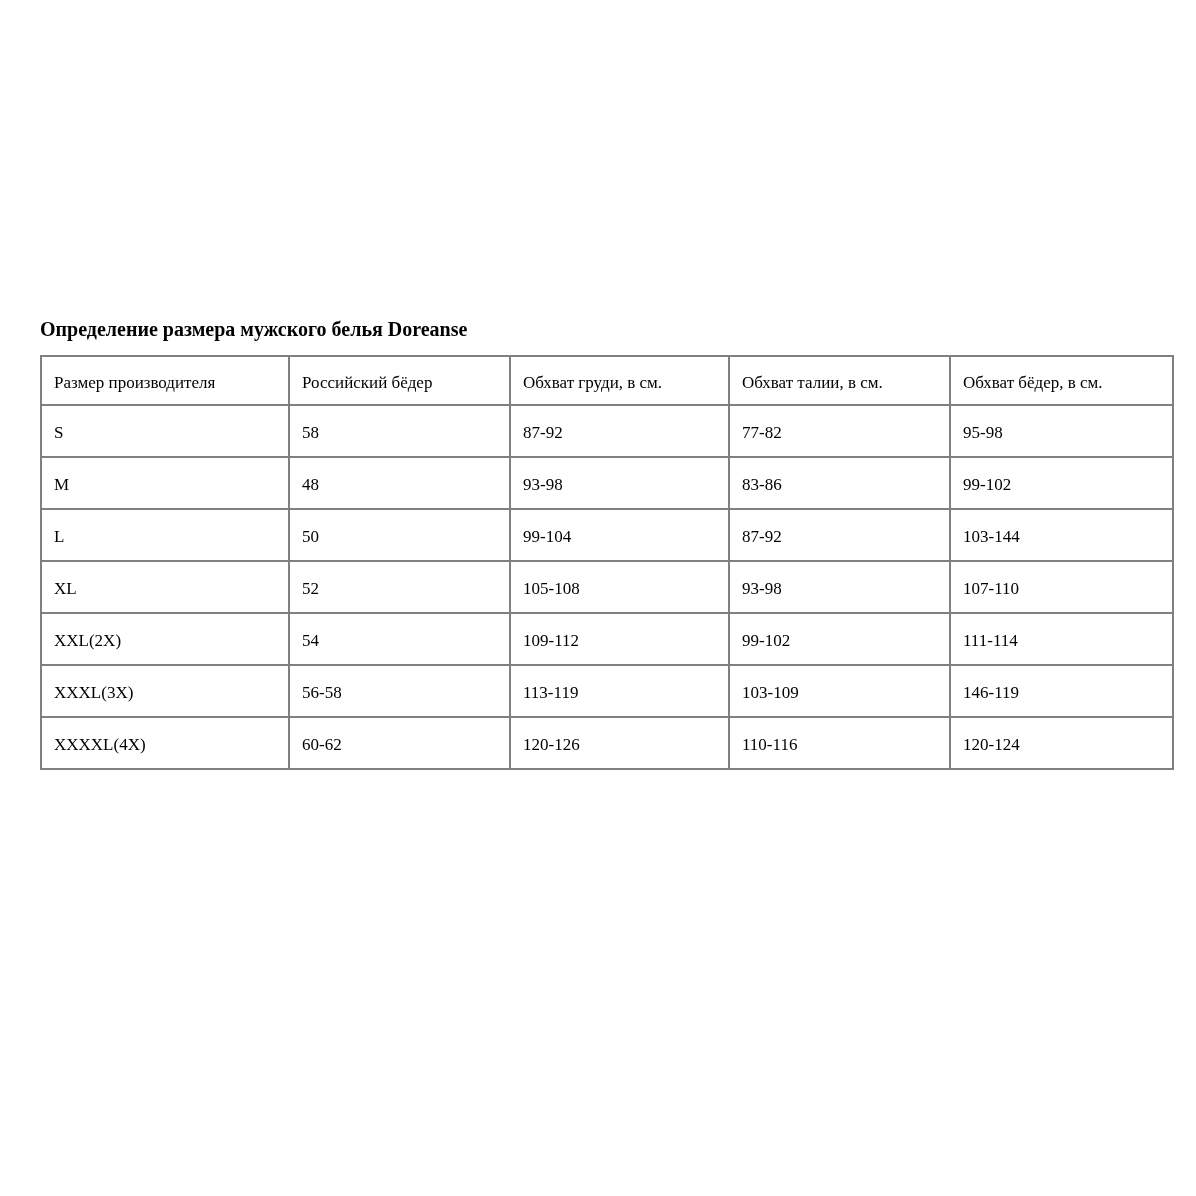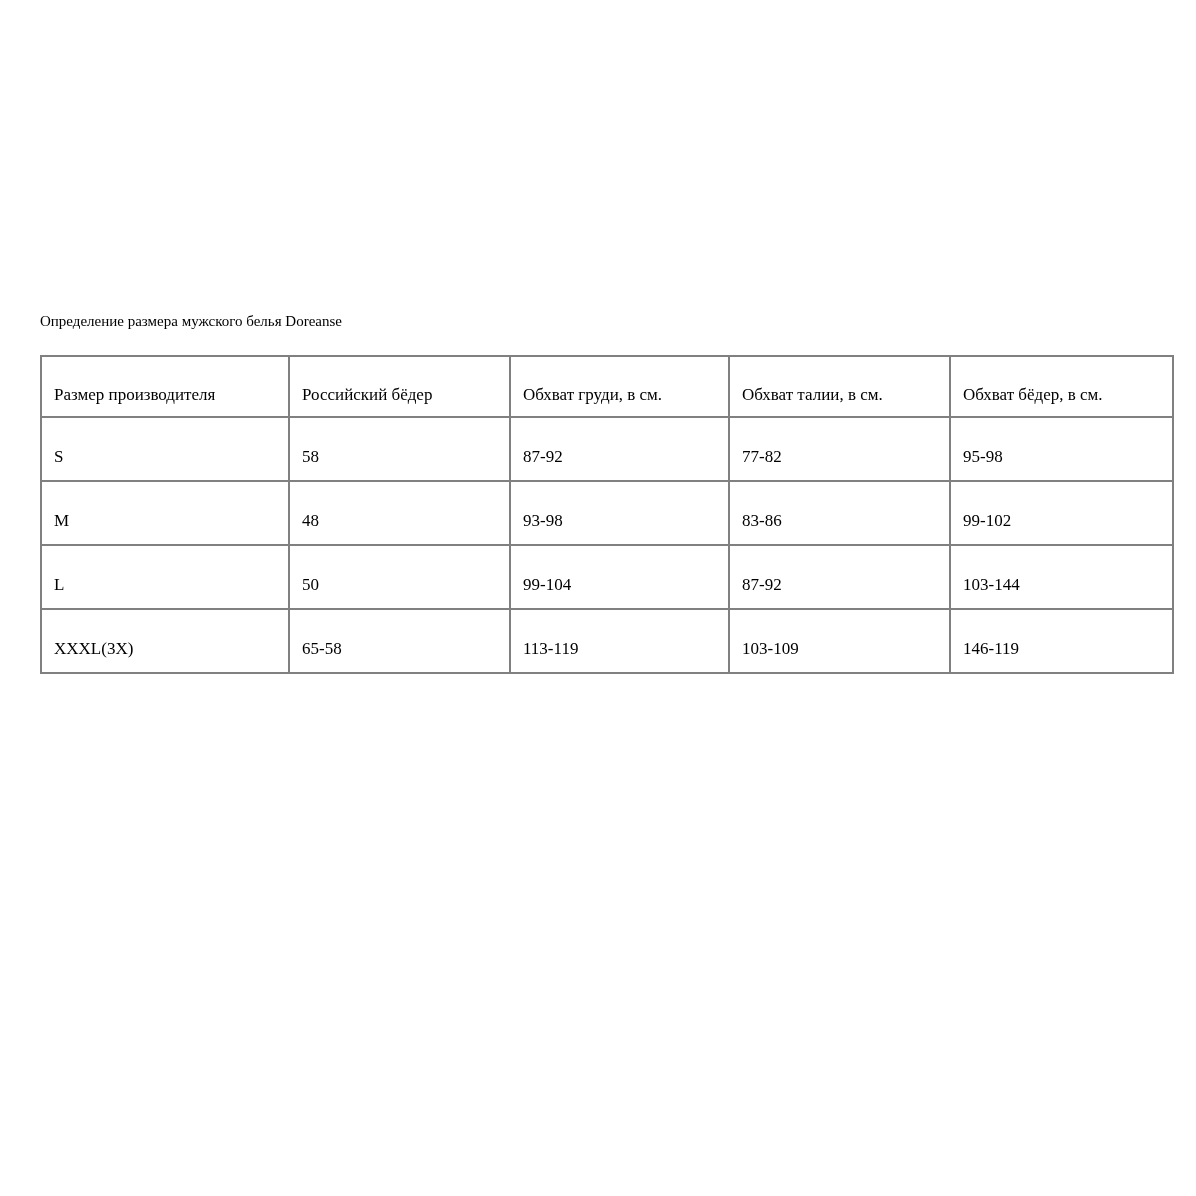--- a/index.html
+++ b/index.html
@@ -11,43 +11,43 @@
     width: 1196px;
     height: 1196px;
     position: relative;
     font-family: "Liberation Serif", serif;
     color: #000000;
   }
   .page-title {
     position: absolute;
     left: 40px;
     top: 301px;
-    font-size: 15px;
-    font-weight: normal;
+    font-size: 20px;
+    font-weight: bold;
     line-height: 1.15;
     white-space: nowrap;
     color: #000000;
     text-align: right;
   }
   table.size-table {
     position: absolute;
     left: 40px;
     top: 355px;
     width: 1132px;
     border-collapse: collapse;
     table-layout: fixed;
   }
   table.size-table th,
   table.size-table td {
     border: 2px solid #808080;
     font-size: 17px;
     font-weight: normal;
     text-align: left;
     vertical-align: middle;
-    padding: 16px 4px 0 12px;
+    padding: 4px 4px 0 12px;
     white-space: nowrap;
     overflow: hidden;
     color: #000000;
   }
   table.size-table th {
     height: 43px;
   }
   table.size-table td {
     height: 46px;
   }
@@ -90,20 +90,41 @@
         <td>99-102</td>
       </tr>
       <tr>
         <td>L</td>
         <td>50</td>
         <td>99-104</td>
         <td>87-92</td>
         <td>103-144</td>
       </tr>
       <tr>
+        <td>XL</td>
+        <td>52</td>
+        <td>105-108</td>
+        <td>93-98</td>
+        <td>107-110</td>
+      </tr>
+      <tr>
+        <td>XXL(2X)</td>
+        <td>54</td>
+        <td>109-112</td>
+        <td>99-102</td>
+        <td>111-114</td>
+      </tr>
+      <tr>
         <td>XXXL(3X)</td>
-        <td>65-58</td>
+        <td>56-58</td>
         <td>113-119</td>
         <td>103-109</td>
         <td>146-119</td>
+      </tr>
+      <tr>
+        <td>XXXXL(4X)</td>
+        <td>60-62</td>
+        <td>120-126</td>
+        <td>110-116</td>
+        <td>120-124</td>
       </tr>
     </tbody>
 </table>
 
 </body></html>

